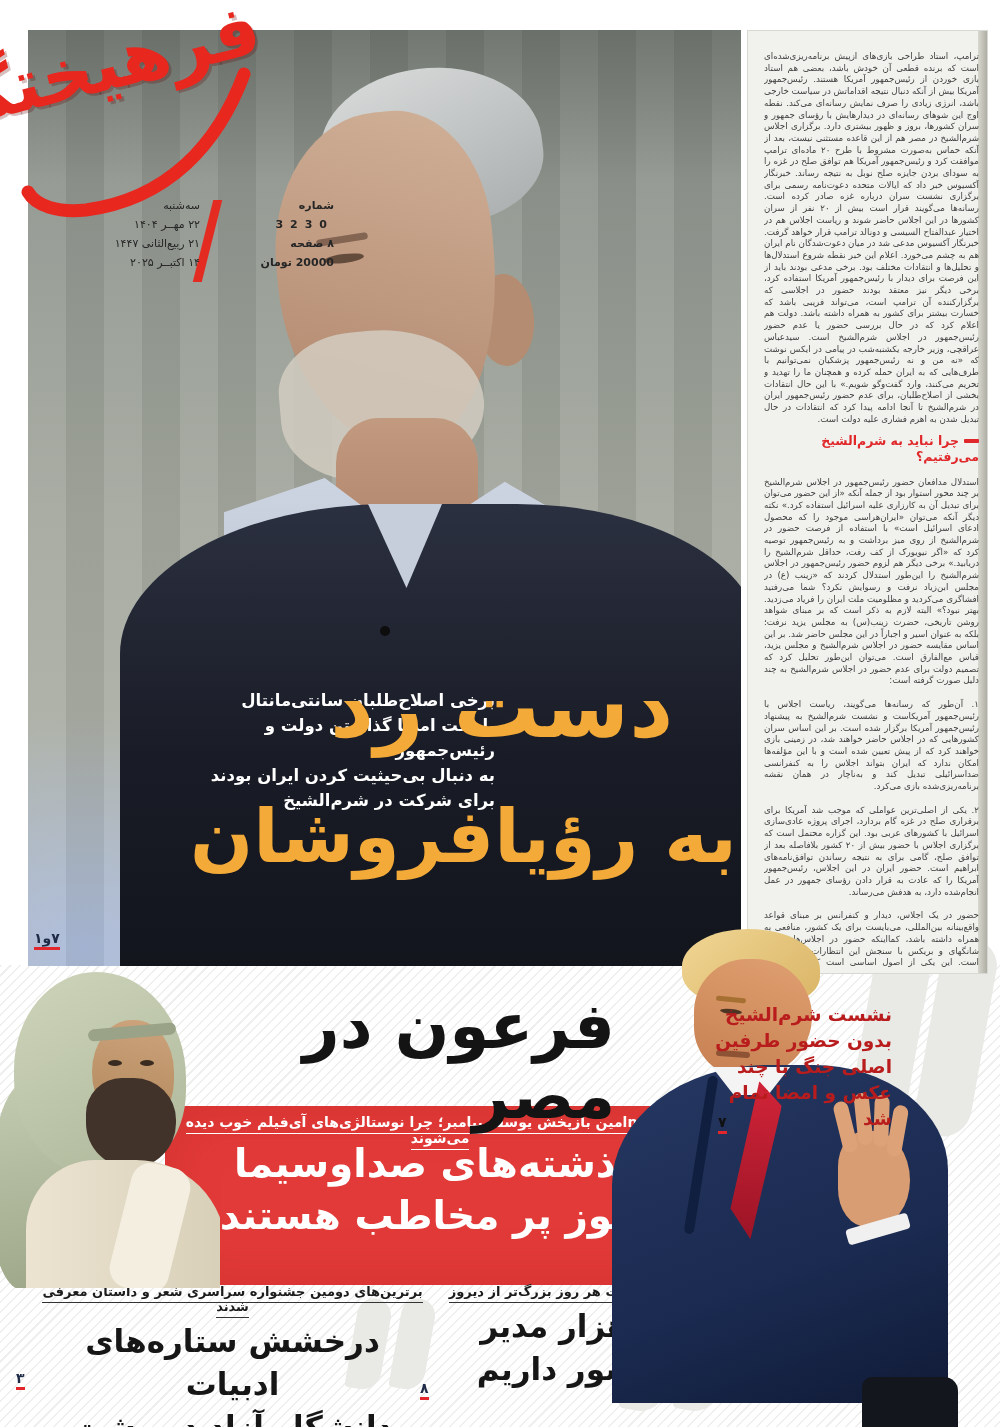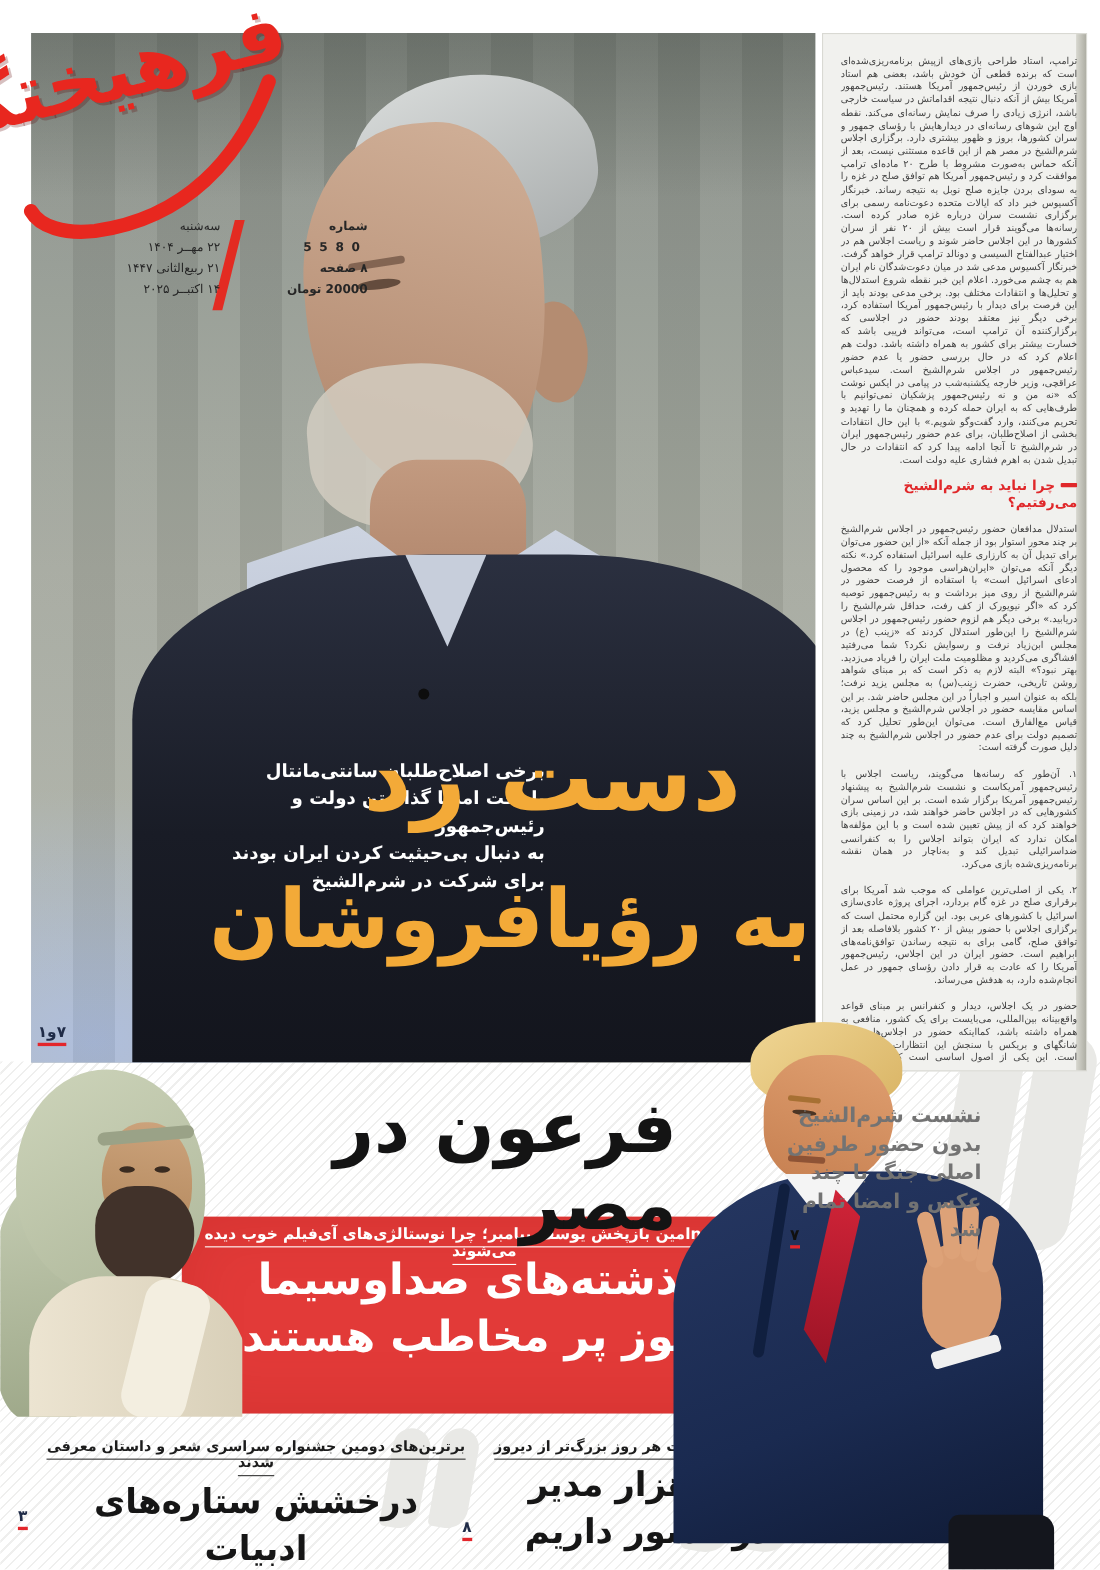--- a/index.html
+++ b/index.html
@@ -62,21 +62,21 @@
 
   
   .quote{display:flex;gap:10px;z-index:0;}
   .quote i{display:block;background:#e9e9e6;border-radius:26px 26px 30px 6px;transform:rotate(10deg);}
   .q1 i{width:56px;height:200px;}
   .q2 i{width:44px;height:120px;}
   .q3 i{width:34px;height:92px;}
 
   
   .pharaoh{left:160px;top:980px;width:455px;text-align:right;color:#141414;font-weight:bold;font-size:64px;line-height:1.1;z-index:4;margin-top:11px;}
-  .trump-text{left:710px;top:1002px;width:182px;text-align:right;color:#737373;font-weight:bold;font-size:18.5px;line-height:26px;z-index:5;}
+  .trump-text{left:710px;top:1002px;width:182px;text-align:right;color:#b91c1c;font-weight:bold;font-size:18.5px;line-height:26px;z-index:5;}
   .trump-pg{left:718px;top:1112px;z-index:6;}
   .pgmark.red7{color:#101010;}
 
   
   .redblock{left:165px;top:1106px;width:590px;height:179px;background:#e23a38;z-index:1;
     box-shadow:inset 0 0 60px rgba(120,0,0,.15);}
   .redblock .kick{position:absolute;left:15px;right:55px;top:8px;color:#fff;font-weight:bold;font-size:14px;text-align:center;}
   .redblock .kick span{border-bottom:1px solid #fff;padding-bottom:3px;}
   .redblock .hl{position:absolute;left:30px;right:75px;top:32px;color:#fff;font-weight:bold;font-size:39px;line-height:52px;text-align:center;}
   .redblock .pg{position:absolute;right:auto;left:520px;top:142px;color:#fff;font-size:13px;font-weight:bold;border-bottom:3px solid #fff;padding-bottom:1px;}
@@ -107,21 +107,21 @@
   .t-hand{left:238px;top:206px;width:72px;height:96px;background:#d99d73;border-radius:42% 58% 55% 45%;}
   .t-f1,.t-f2,.t-f3,.t-f4{position:absolute;width:15px;height:52px;background:#dda278;border-radius:8px;}
   .t-f1{left:238px;top:176px;transform:rotate(-14deg);}
   .t-f2{left:256px;top:168px;transform:rotate(-6deg);}
   .t-f3{left:274px;top:170px;transform:rotate(2deg);}
   .t-f4{left:290px;top:180px;transform:rotate(10deg);}
   .t-cuff{left:246px;top:296px;width:64px;height:16px;background:#f0f0f0;transform:rotate(-16deg);border-radius:4px;}
   .t-trouser{left:262px;top:452px;width:96px;height:50px;background:#14161d;border-radius:10px 14px 0 0;}
 
   
-  .kickline{font-weight:bold;font-size:13px;color:#1c1c1c;margin-top:24px;}
+  .kickline{font-weight:bold;font-size:13px;color:#1c1c1c;}
   .kickline span{border-bottom:1px solid #333;padding-bottom:3px;}
   .bl{left:40px;top:1284px;width:385px;text-align:center;z-index:2;}
   .bl .hl,.bm .hl{font-weight:bold;color:#161616;font-size:31px;line-height:43px;margin-top:6px;}
   .bm{left:438px;top:1284px;width:300px;text-align:center;z-index:2;}
   .bl-pg{left:16px;top:1368px;z-index:3;}
   .bm-pg{left:420px;top:1378px;z-index:5;}
 </style>
 </head>
 <body>
 
@@ -161,21 +161,21 @@
   <div class="abs masthead">
     <svg width="250" height="215" viewBox="0 0 250 215">
       <path d="M226,60 C200,130 150,185 68,196 C40,199 18,192 10,178" fill="none" stroke="#e8271f" stroke-width="13" stroke-linecap="round"></path>
     </svg>
     <div class="word">فرهیختگان</div>
   </div>
 
   <div class="abs dateblock">
     <div class="colA">
       <div>شماره</div>
-      <div class="num">5580</div>
+      <div class="num">3230</div>
       <div>۸ صفحه</div>
       <div>20000 تومان</div>
     </div>
     <div class="slash"></div>
     <div class="colB">
       <div>سه‌شنبه</div>
       <div>۲۲ مهــر ۱۴۰۴</div>
       <div>۲۱ ربیع‌الثانی ۱۴۴۷</div>
       <div>۱۴ اکتبــر ۲۰۲۵</div>
     </div>

